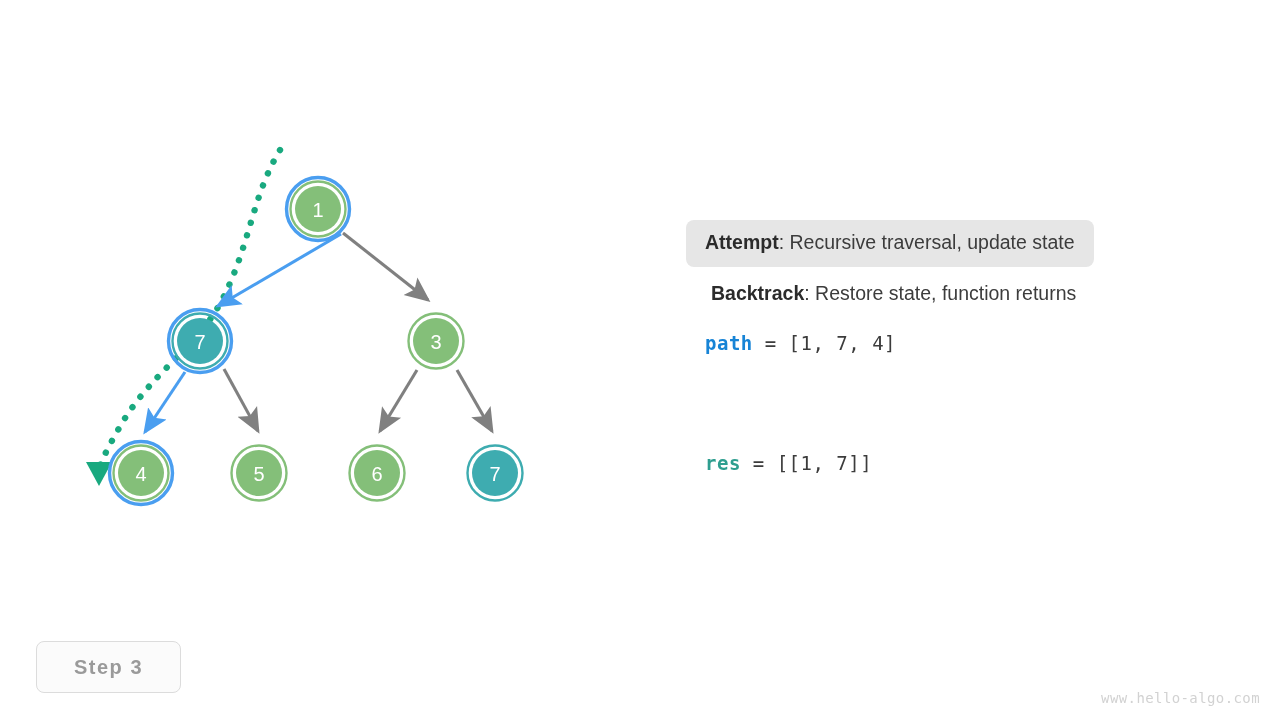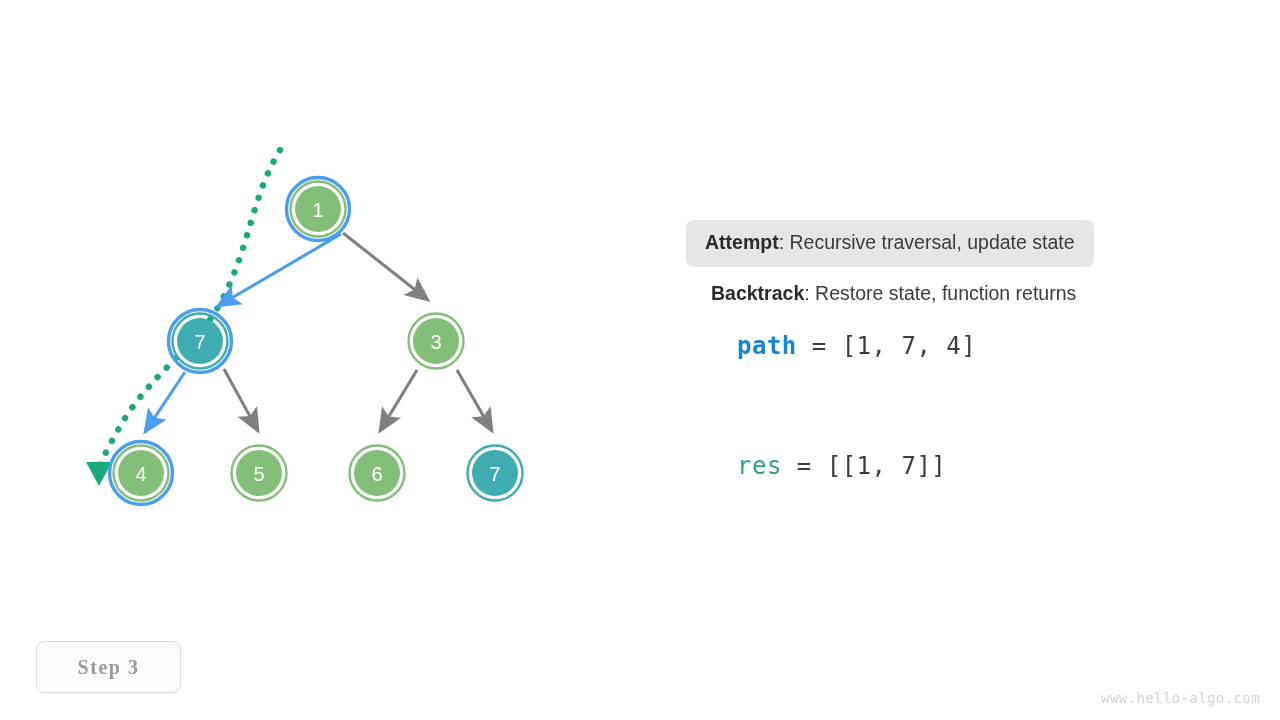--- a/index.html
+++ b/index.html
@@ -30,40 +30,39 @@
     padding:13px 19px 14px 19px;
     margin:0;
   }
   .row-attempt{position:absolute;left:0px;top:8px;}
   .row-backtrack{position:absolute;left:25px;top:72px;}
   .bold{font-weight:bold;color:#2b2b2b;}
   .code{
     position:absolute;
     left:19px;
     font-family:"DejaVu Sans Mono", monospace;
-    font-size:24px;
+    font-size:19px;
     color:#3c3c3c;
     white-space:pre;
     letter-spacing:0.5px;
-    margin-left:32px;
   }
   .row-path{top:120px;}
   .row-res{top:240px;}
   .kw-blue{color:#1784d6;font-weight:bold;}
-  .kw-teal{color:#2e9e8f;font-weight:normal;}
+  .kw-teal{color:#2e9e8f;font-weight:bold;}
 
   
   .step-chip{
     position:absolute;left:36px;top:641px;
     width:145px;height:52px;
     border:1px solid #dcdcdc;
     border-radius:8px;
     background:#fbfbfb;
     display:flex;align-items:center;justify-content:center;
-    font-family:Liberation Serif, serif;
+    font-family:Liberation Sans, sans-serif;
     font-size:20px;
     font-weight:bold;
     color:#9a9a9a;
     letter-spacing:1.5px;
     box-sizing:border-box;
   }
 
   
   .watermark{
     position:absolute;right:20px;bottom:14px;

